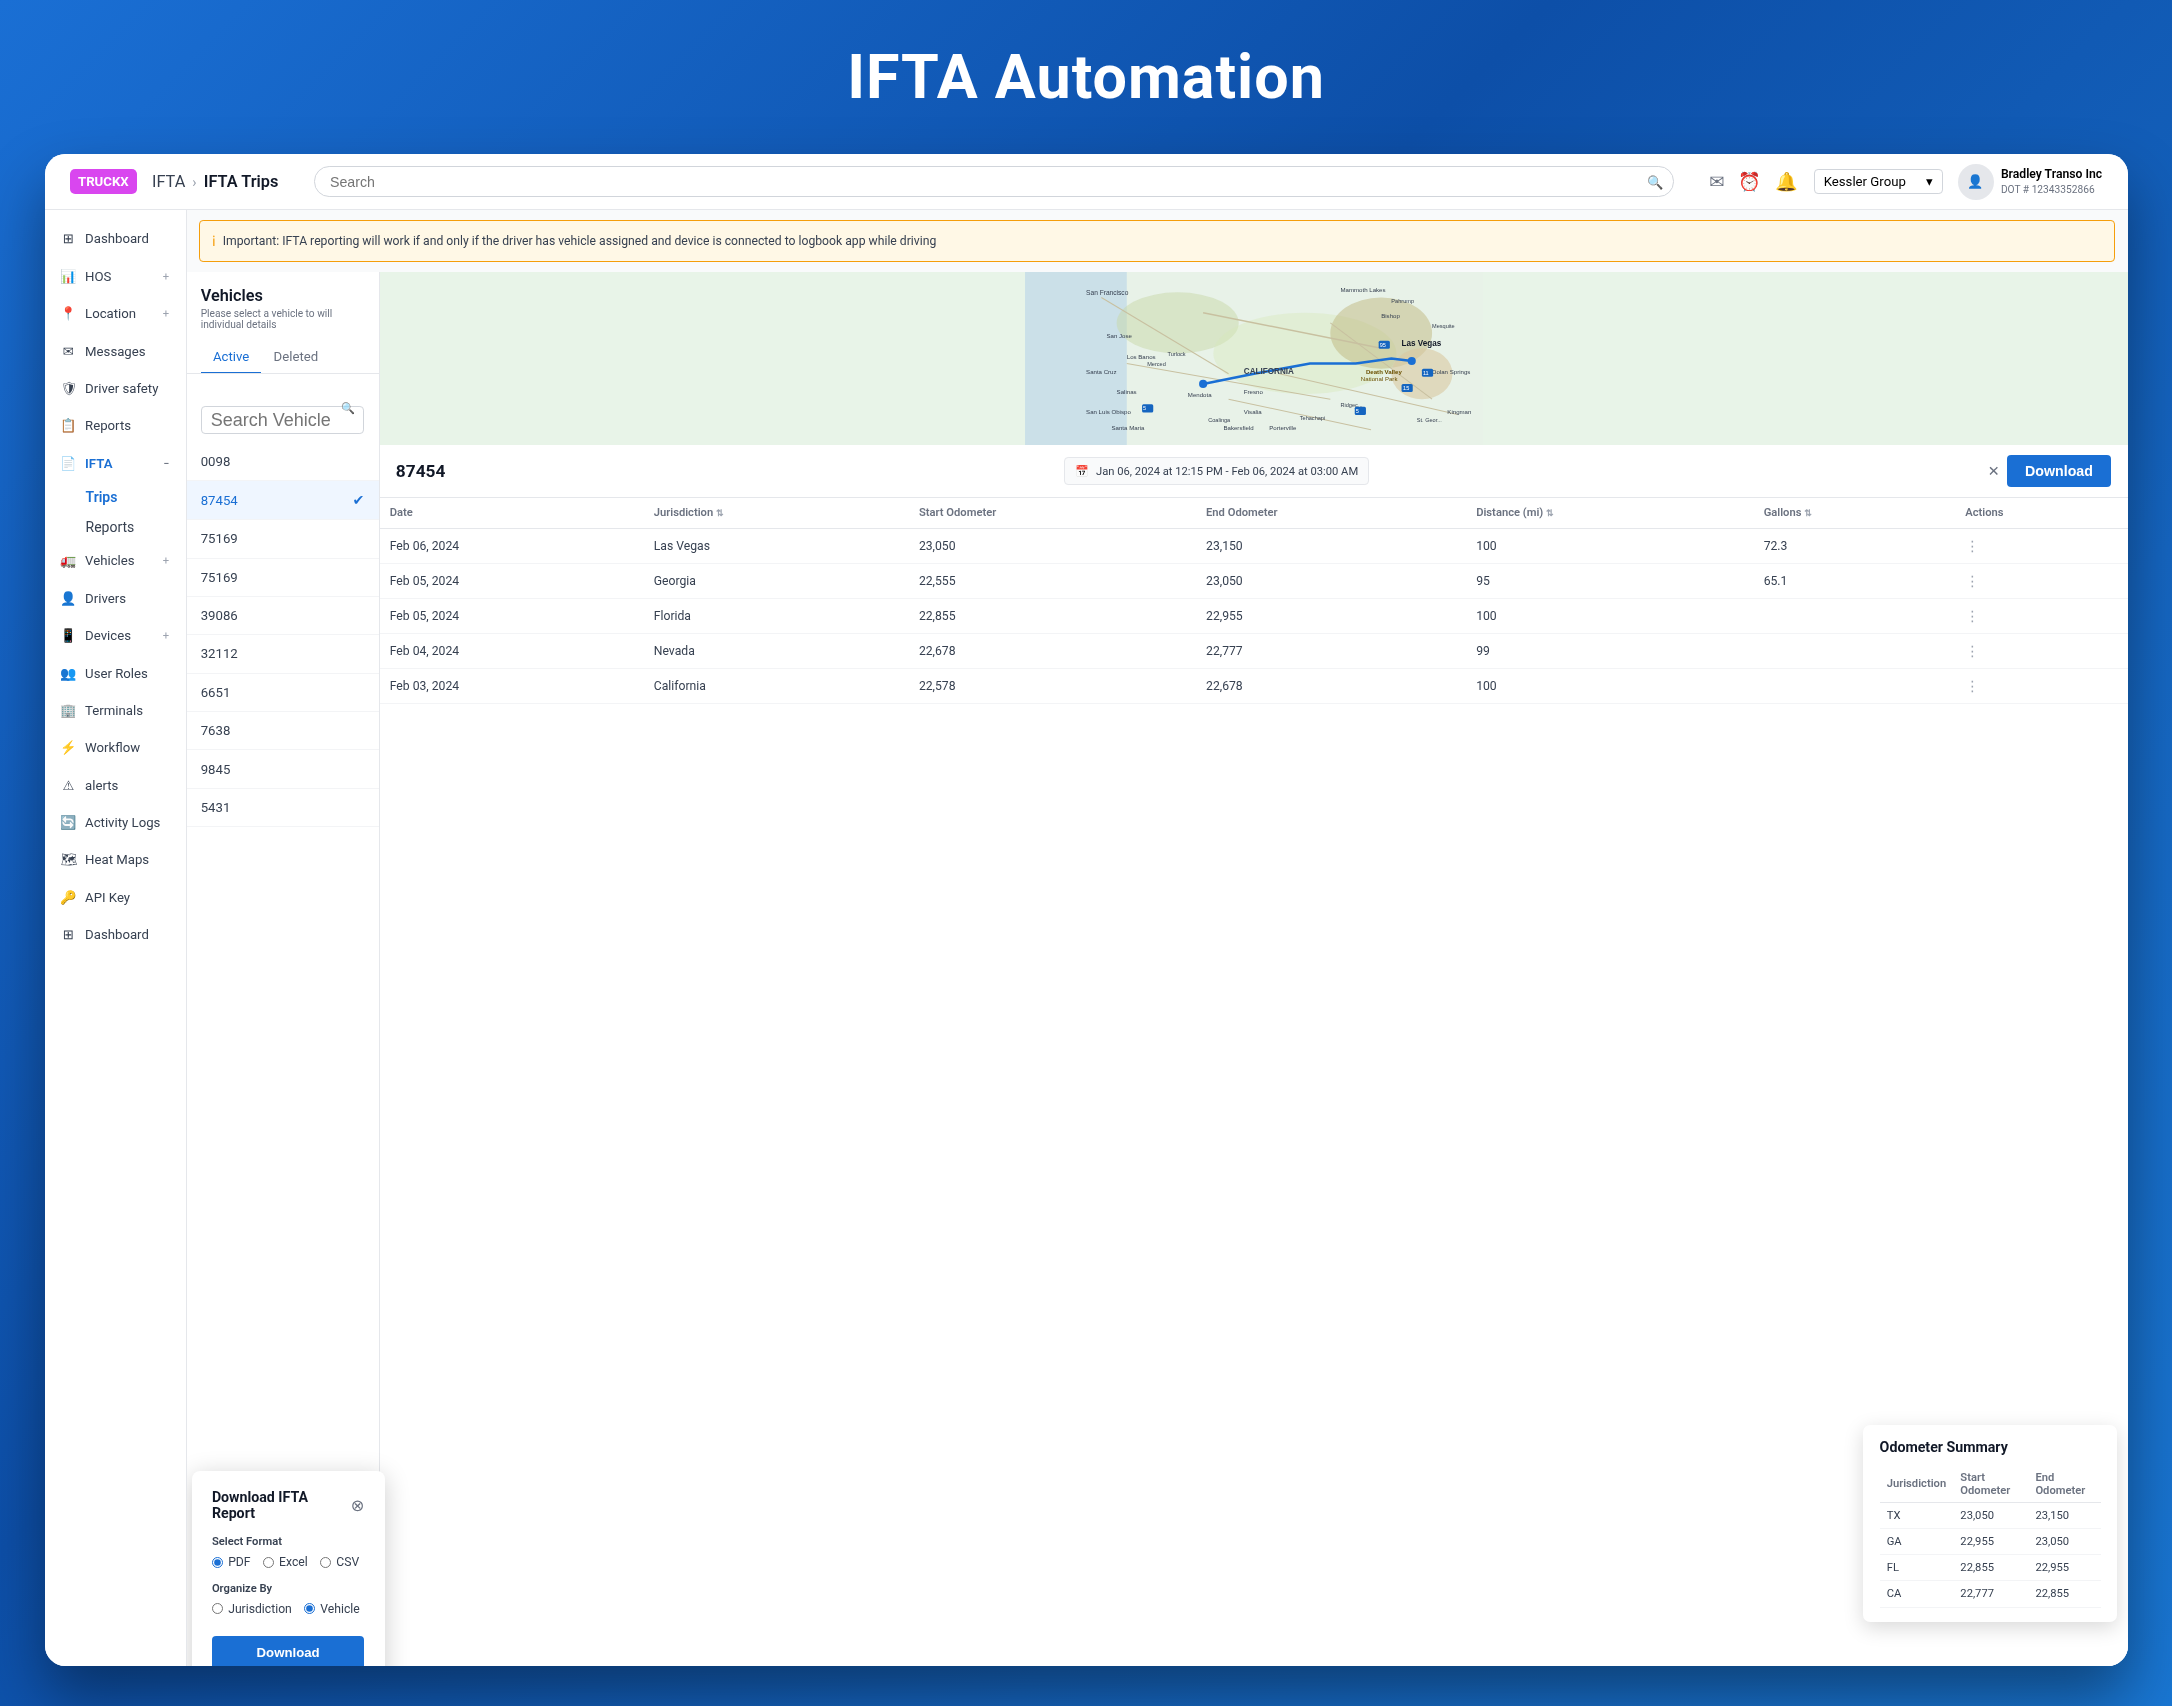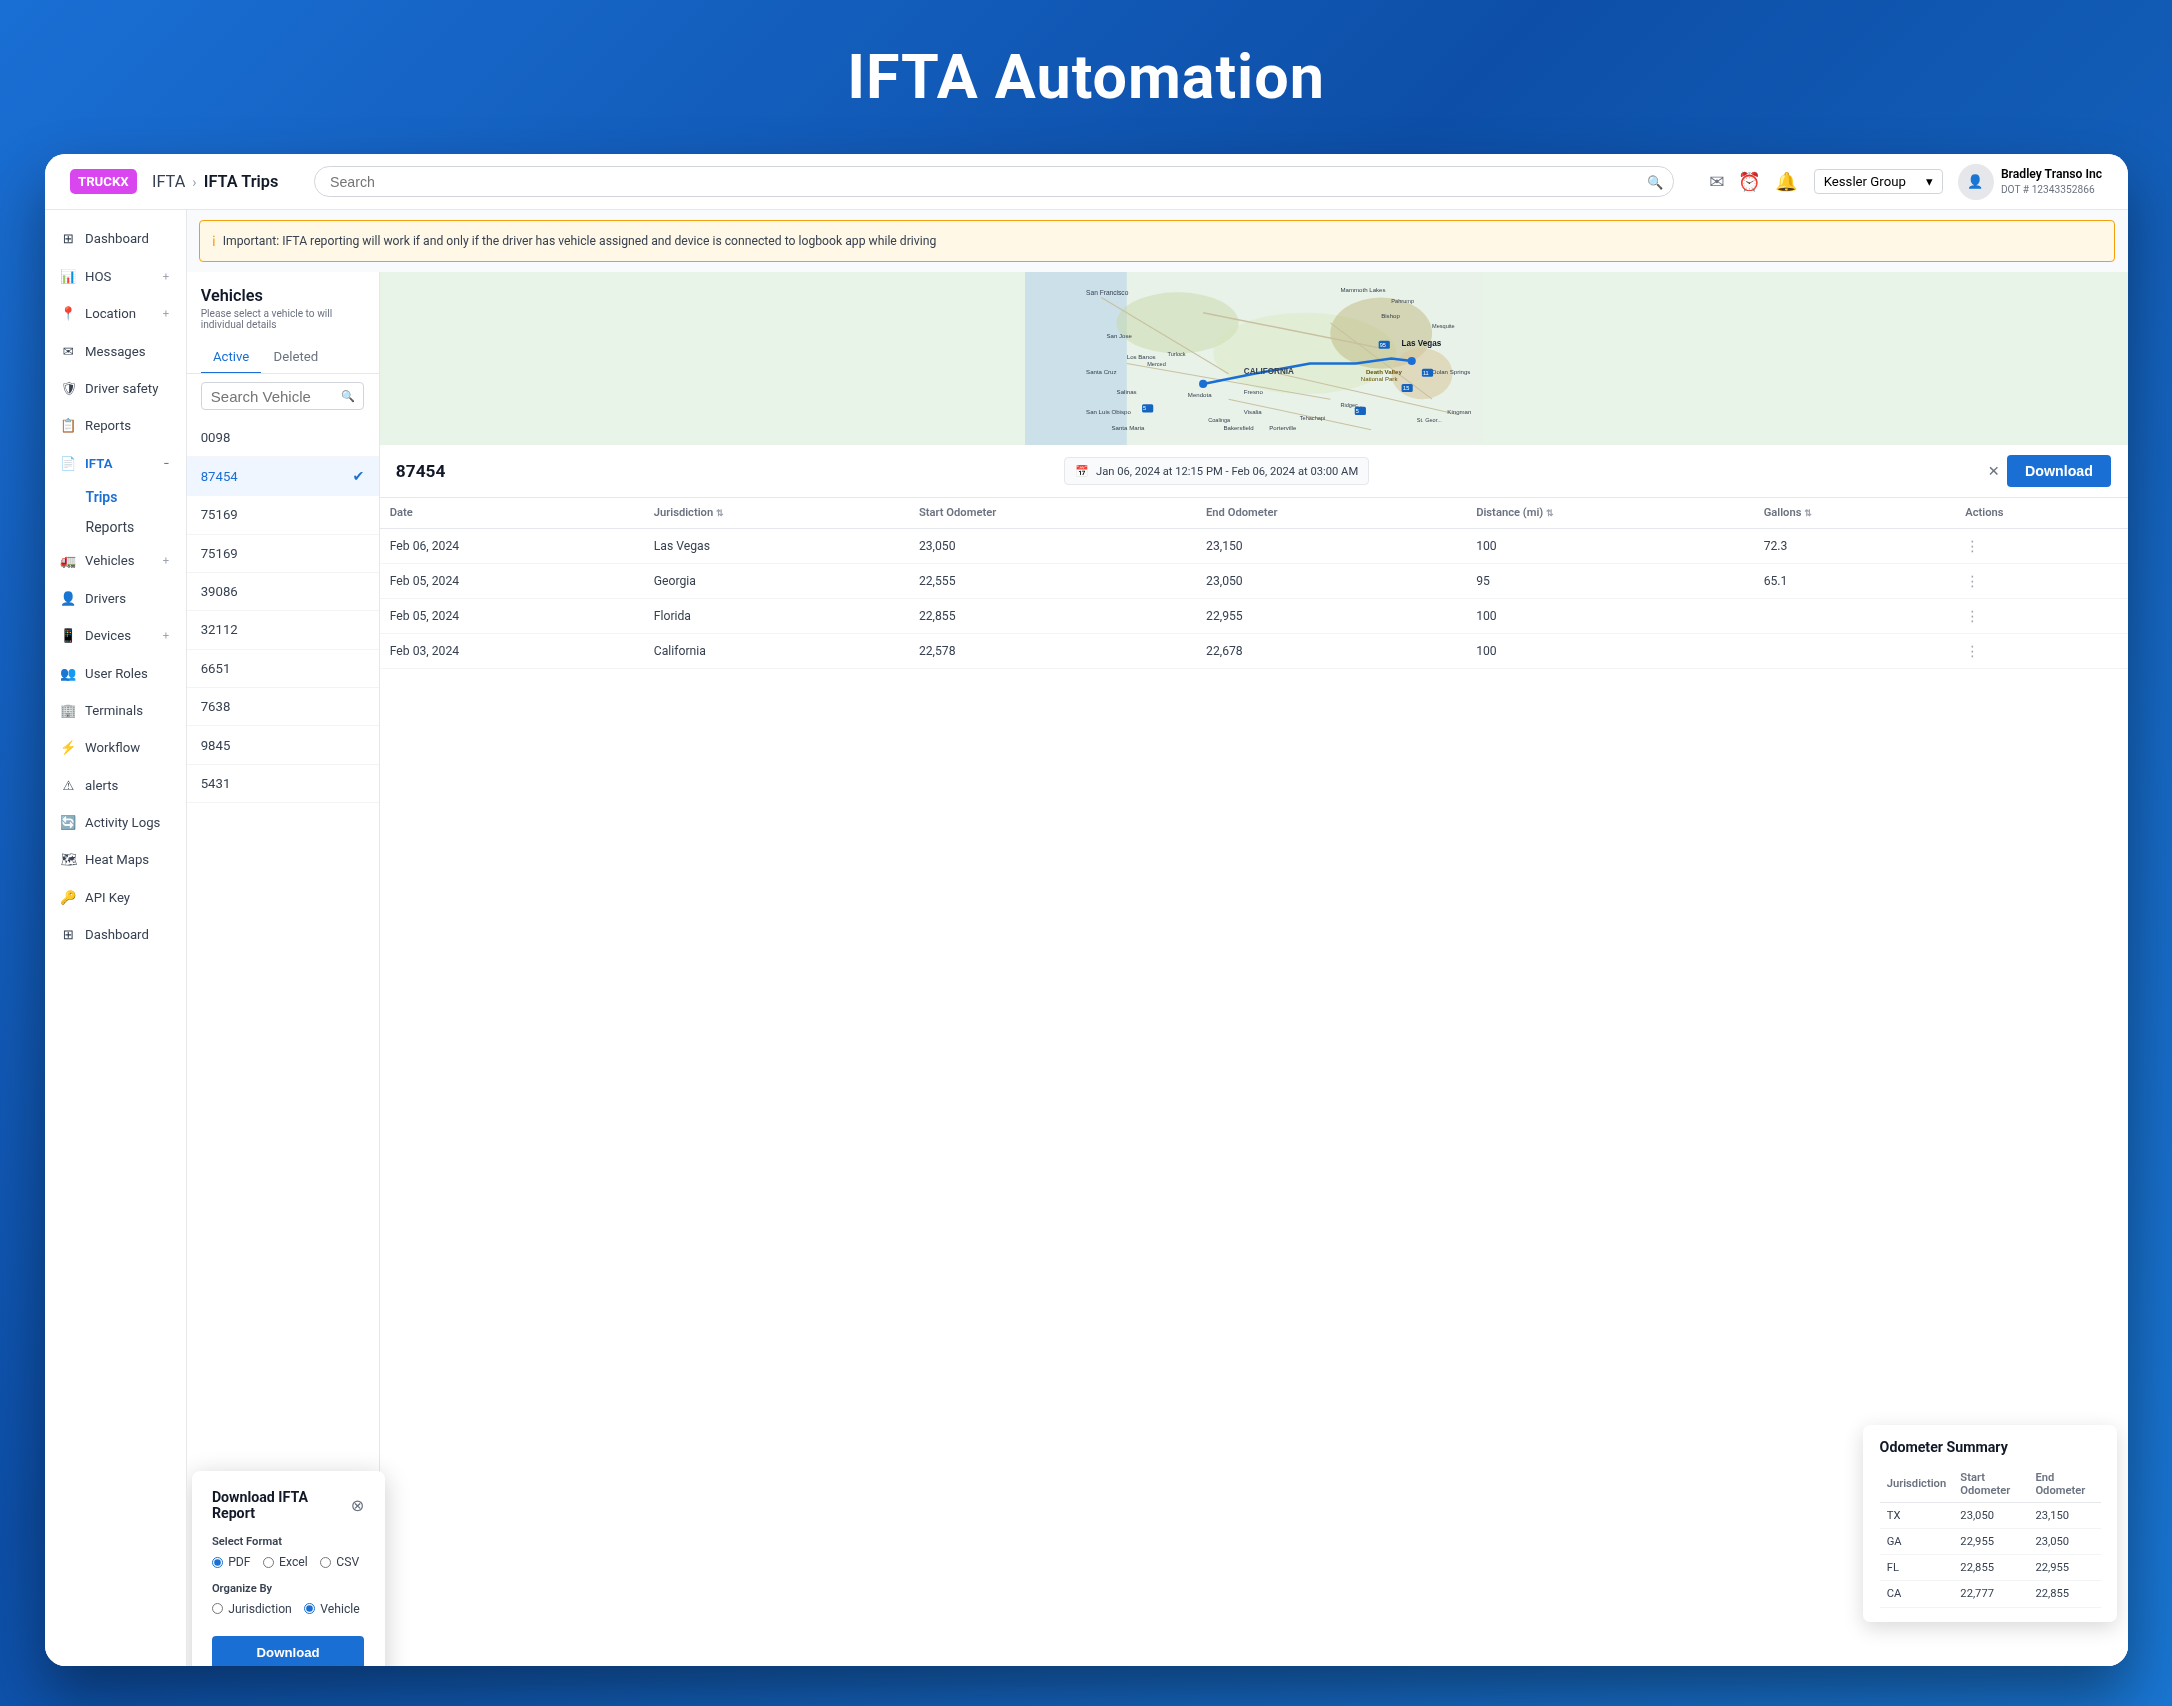--- a/index.html
+++ b/index.html
@@ -304,22 +304,23 @@
       padding: 8.1px 14.2px;
       position: relative;
     }
 
     .vehicles-search input {
       width: 100%;
       height: 28.4px;
       border: 0.5px solid #d1d5db;
       border-radius: 4.1px;
       padding: 0 25.4px 0 9.1px;
-      font-size: 15px;
+      font-size: 18px;
       outline: none;
+      margin-top: 24px;
     }
 
     .vehicles-search .s-icon {
       position: absolute;
       right: 23.4px;
       top: 50%;
       transform: translateY(-50%);
       color: #9ca3af;
       font-size: 11.2px;
     }
@@ -869,20 +870,29 @@
                   <tr>
     <td>Feb 05, 2024</td>
     <td>Florida</td>
     <td>22,855</td>
     <td>22,955</td>
     <td>100</td>
     <td></td>
     <td><span class="actions-menu">⋮</span></td>
   </tr>
                   <tr>
+    <td>Feb 04, 2024</td>
+    <td>Nevada</td>
+    <td>22,678</td>
+    <td>22,777</td>
+    <td>99</td>
+    <td></td>
+    <td><span class="actions-menu">⋮</span></td>
+  </tr>
+                  <tr>
     <td>Feb 03, 2024</td>
     <td>California</td>
     <td>22,578</td>
     <td>22,678</td>
     <td>100</td>
     <td></td>
     <td><span class="actions-menu">⋮</span></td>
   </tr>
                 </tbody>
             </table>

